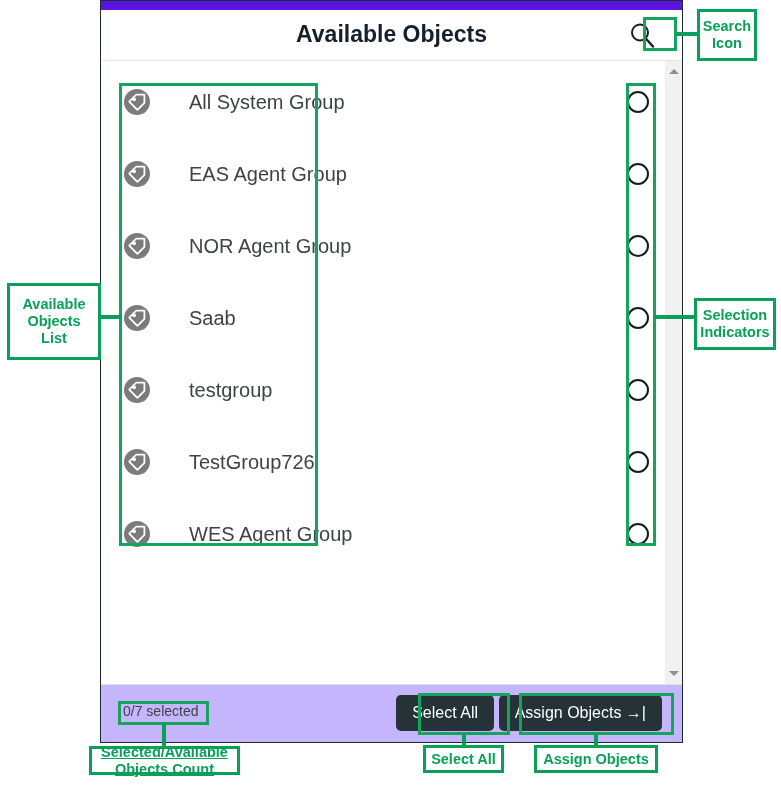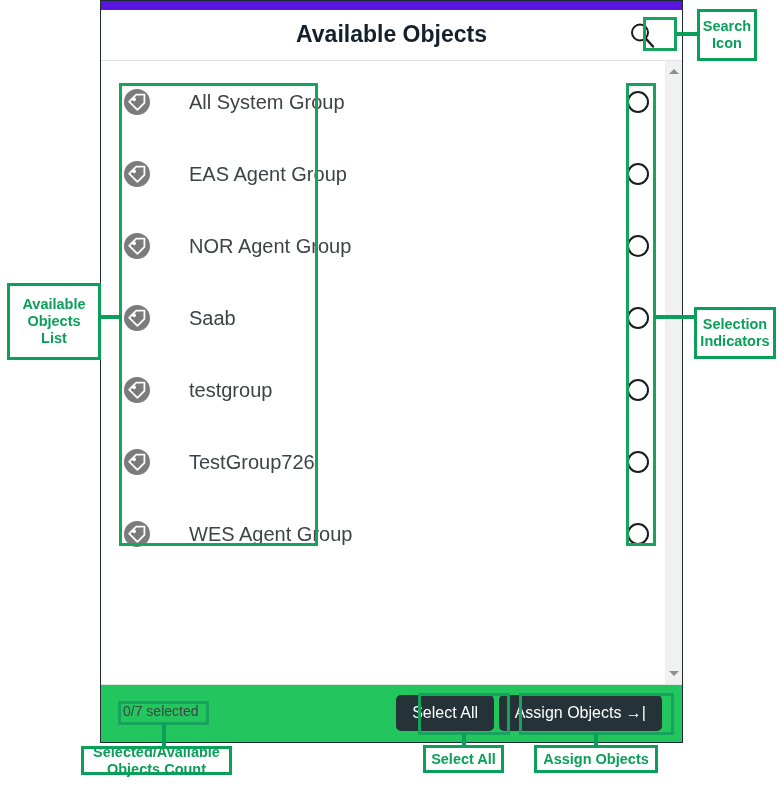--- a/index.html
+++ b/index.html
@@ -143,21 +143,21 @@
   .sb-arrow.up i { border-bottom: 5px solid #8f8f8f; }
   .sb-arrow.down i { border-top: 5px solid #8f8f8f; }
 
   
   #dialog-footer {
     position: absolute;
     left: 0;
     bottom: 0;
     width: 100%;
     height: 57px;
-    background: #22c55e;
+    background: #c4b5fd;
     border-top: 1px solid #e2e2e2;
   }
   #selected-count {
     position: absolute;
     left: 22px;
     top: 18px;
     font-size: 14px;
     color: #3e4346;
   }
   .footer-btn {
@@ -318,28 +318,28 @@
     <div class="anno-box" style="left:119px; top:83px; width:199px; height:463px;"></div>
     <div class="anno-line" style="left:100px; top:315px; width:22px; height:4px;"></div>
     <div class="anno-label" style="left:7px; top:283px; width:94px; height:77px;">
       <span style="white-space:pre-line;">Available
 Objects
 List</span>
     </div>
 
     <div class="anno-box" style="left:626px; top:83px; width:30px; height:463px;"></div>
     <div class="anno-line" style="left:654px; top:315px; width:42px; height:4px;"></div>
-    <div class="anno-label" style="left:694px; top:307px; width:82px; height:52px;">
+    <div class="anno-label" style="left:694px; top:298px; width:82px; height:52px;">
       <span style="white-space:pre-line;">Selection
 Indicators</span>
     </div>
 
     <div class="anno-box" style="left:118px; top:701px; width:91px; height:24px;"></div>
     <div class="anno-line" style="left:162px; top:723px; width:4px; height:26px;"></div>
-    <div class="anno-label" style="left:81px; top:746px; width:151px; height:29px;">
+    <div class="anno-label" style="left:89px; top:746px; width:151px; height:29px;text-decoration:underline;">
       <span style="white-space:pre-line;">Selected/Available
 Objects Count</span>
     </div>
 
     <div class="anno-box" style="left:418px; top:693px; width:92px; height:42px;"></div>
     <div class="anno-line" style="left:462px; top:733px; width:4px; height:14px;"></div>
     <div class="anno-label" style="left:423px; top:745px; width:81px; height:24px;">
       <span>Select All</span>
     </div>
 

